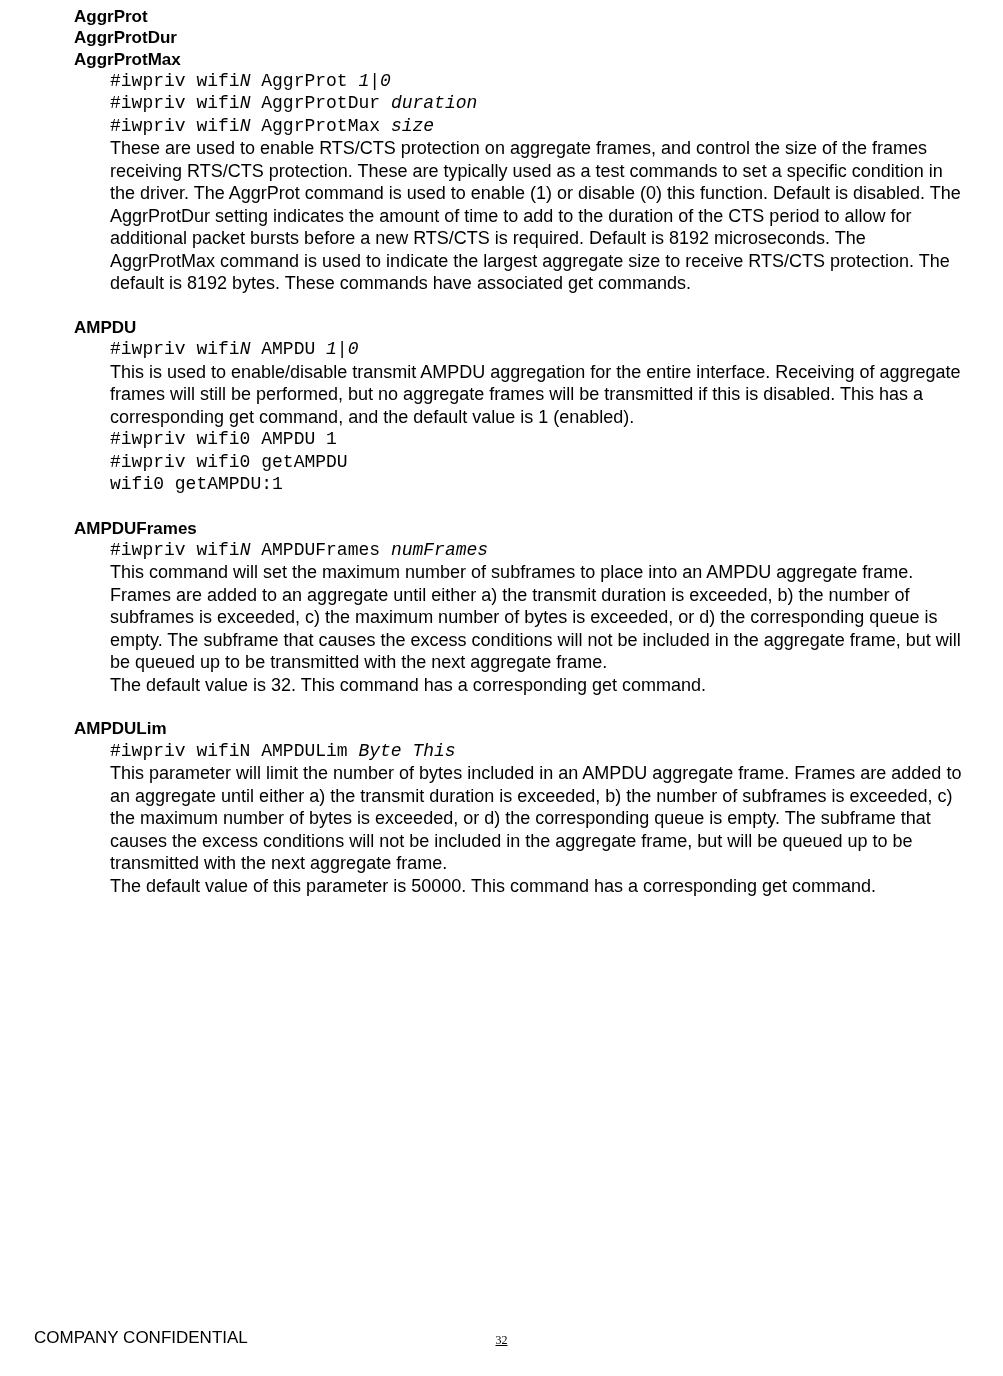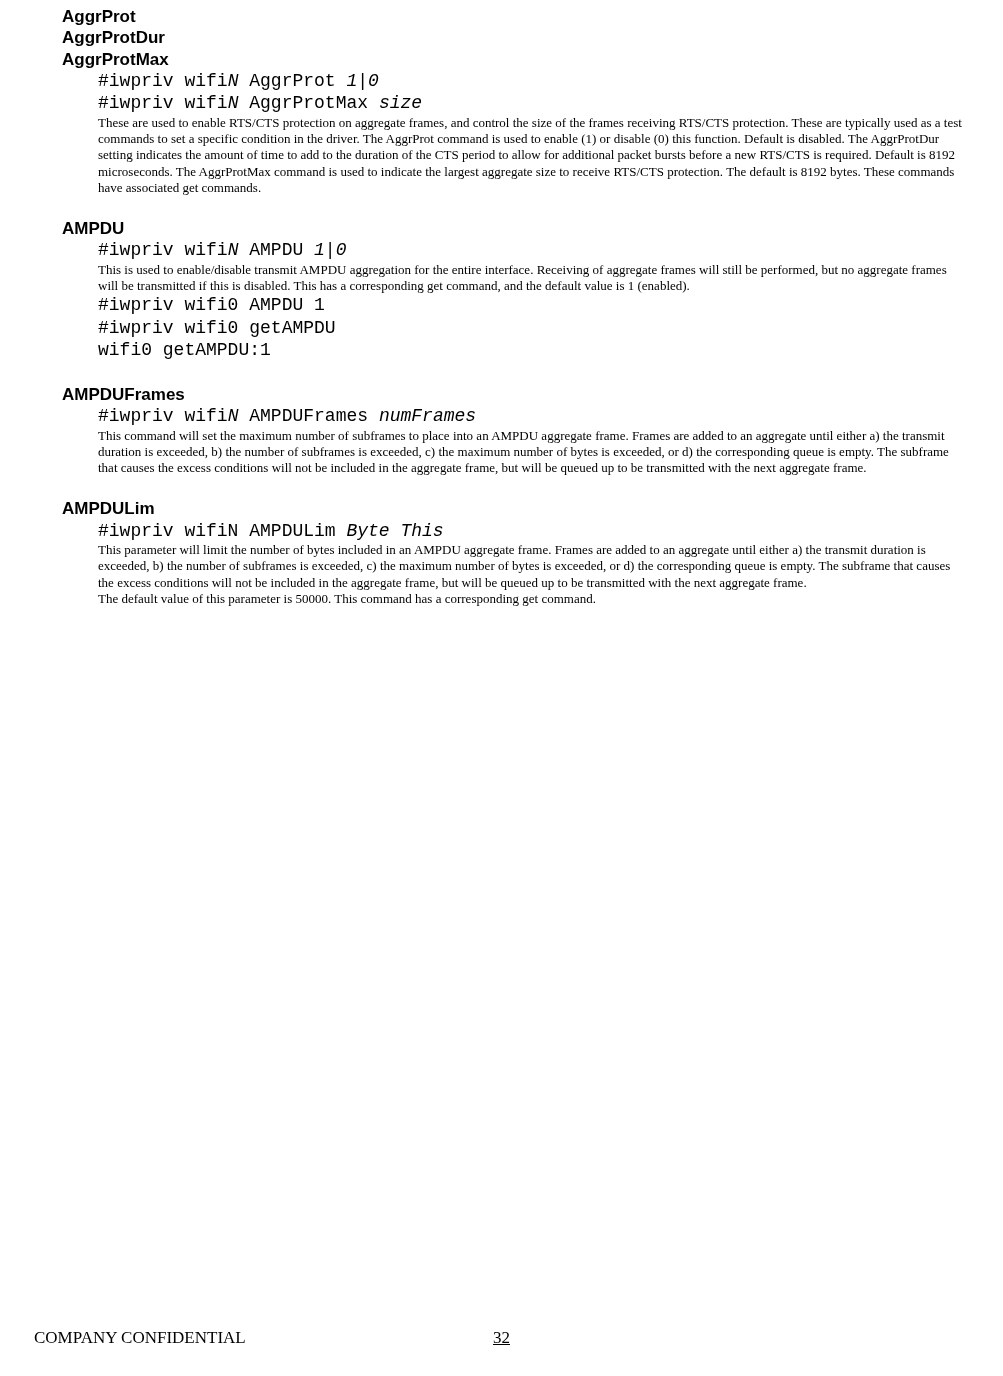--- a/index.html
+++ b/index.html
@@ -8,86 +8,89 @@
     height:1376px;
     background:#fff;
     color:#000;
     font-family:"Times New Roman",Times,serif;
     font-size:17px;
     line-height:1.25;
     position:relative;
   }
   .page{
     padding:6px 35px 0 62px;
+    margin-left:12px;
   }
   .heading{
     font-family:Arial,Helvetica,sans-serif;
     font-weight:bold;
     font-size:17px;
     margin:0;
   }
   .heading.first{margin-top:0;}
   .heading.section{margin-top:22px;}
   .indent{
     margin-left:36px;
   }
   .code{
     font-family:"Courier New",Courier,monospace;
     font-size:18px;
     white-space:pre;
     line-height:1.25;
   }
   .code .it{font-style:italic;}
   .body{
-    font-family:Liberation Serif, serif;
-    font-size:13px;
+    font-family:Liberation Sans, sans-serif;
+    font-size:18px;
     line-height:1.25;
   }
   .footer-left{
     position:absolute;
     left:34px;
     bottom:28px;
-    font-family:Liberation Serif, serif;
+    font-family:Liberation Sans, sans-serif;
     font-size:17px;
     text-align:right;
   }
   .footer-center{
     position:absolute;
     left:0; right:0;
     bottom:28px;
     text-align:center;
     font-family:"Times New Roman",Times,serif;
-    font-size:17px;
+    font-size:12px;
     text-decoration:underline;
   }
 </style>
 </head>
 <body>
 
 <div class="page" id="page">
     <div class="heading first">AggrProt</div>
     <div class="heading">AggrProtDur</div>
     <div class="heading">AggrProtMax</div>
     <div class="indent">
       <div class="code"><span>#iwpriv wifi</span><span class="it">N</span><span> AggrProt </span><span class="it">1|0</span></div>
+      <div class="code"><span>#iwpriv wifi</span><span class="it">N</span><span> AggrProtDur </span><span class="it">duration</span></div>
       <div class="code"><span>#iwpriv wifi</span><span class="it">N</span><span> AggrProtMax </span><span class="it">size</span></div>
       <div class="body">These are used to enable RTS/CTS protection on aggregate frames, and control the size of the frames receiving RTS/CTS protection. These are typically used as a test commands to set a specific condition in the driver. The AggrProt command is used to enable (1) or disable (0) this function. Default is disabled. The AggrProtDur setting indicates the amount of time to add to the duration of the CTS period to allow for additional packet bursts before a new RTS/CTS is required. Default is 8192 microseconds. The AggrProtMax command is used to indicate the largest aggregate size to receive RTS/CTS protection. The default is 8192 bytes. These commands have associated get commands.</div>
     </div>
     <div class="heading section">AMPDU</div>
     <div class="indent">
       <div class="code"><span>#iwpriv wifi</span><span class="it">N</span><span> AMPDU </span><span class="it">1|0</span></div>
       <div class="body">This is used to enable/disable transmit AMPDU aggregation for the entire interface. Receiving of aggregate frames will still be performed, but no aggregate frames will be transmitted if this is disabled. This has a corresponding get command, and the default value is 1 (enabled).</div>
       <div class="code">#iwpriv wifi0 AMPDU 1
 #iwpriv wifi0 getAMPDU
 wifi0 getAMPDU:1</div>
     </div>
     <div class="heading section">AMPDUFrames</div>
     <div class="indent">
       <div class="code"><span>#iwpriv wifi</span><span class="it">N</span><span> AMPDUFrames </span><span class="it">numFrames</span></div>
       <div class="body">This command will set the maximum number of subframes to place into an AMPDU aggregate frame. Frames are added to an aggregate until either a) the transmit duration is exceeded, b) the number of subframes is exceeded, c) the maximum number of bytes is exceeded, or d) the corresponding queue is empty. The subframe that causes the excess conditions will not be included in the aggregate frame, but will be queued up to be transmitted with the next aggregate frame.</div>
+      <div class="body">The default value is 32. This command has a corresponding get command.</div>
     </div>
     <div class="heading section">AMPDULim</div>
     <div class="indent">
       <div class="code"><span>#iwpriv wifiN AMPDULim </span><span class="it"></span><span></span><span class="it">Byte This</span></div>
       <div class="body">This parameter will limit the number of bytes included in an AMPDU aggregate frame. Frames are added to an aggregate until either a) the transmit duration is exceeded, b) the number of subframes is exceeded, c) the maximum number of bytes is exceeded, or d) the corresponding queue is empty. The subframe that causes the excess conditions will not be included in the aggregate frame, but will be queued up to be transmitted with the next aggregate frame.</div>
       <div class="body">The default value of this parameter is 50000. This command has a corresponding get command.</div>
     </div>
   </div>
 
 <div class="footer-left">COMPANY CONFIDENTIAL</div>

